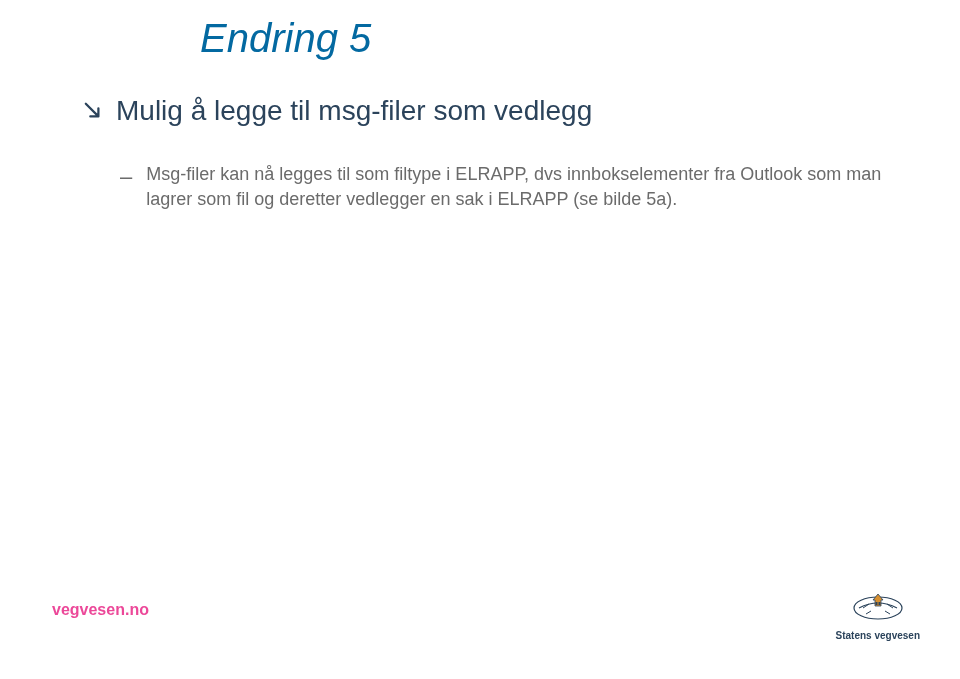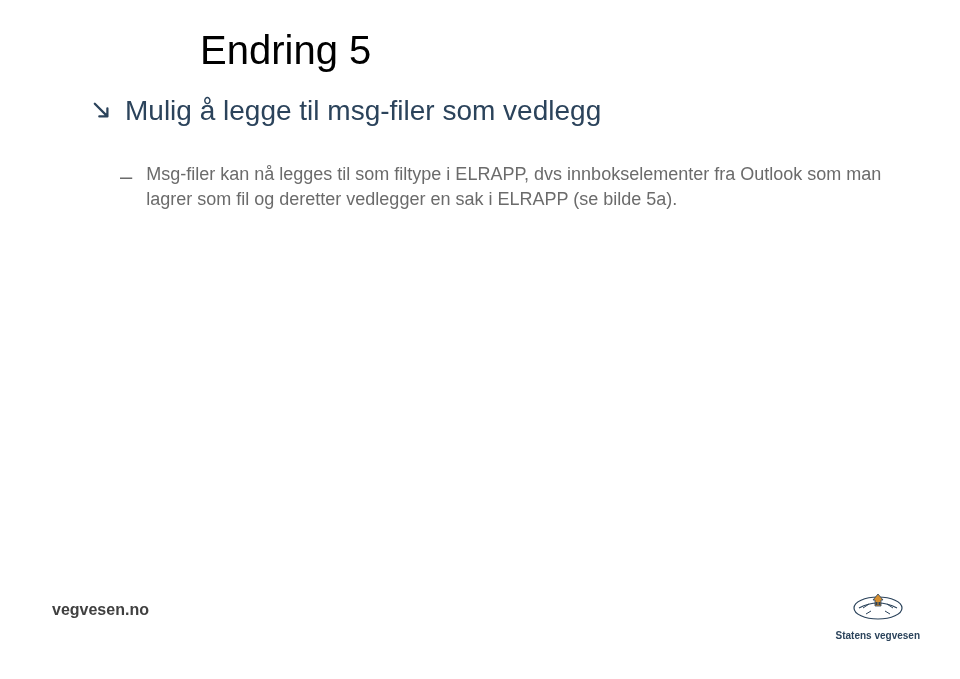--- a/index.html
+++ b/index.html
@@ -10,31 +10,32 @@
     body {
       width: 960px;
       height: 679px;
       background: #ffffff;
       font-family: Verdana, Geneva, sans-serif;
       position: relative;
       overflow: hidden;
     }
     .slide-title {
       position: absolute;
-      top: 28px;
+      top: 16px;
       left: 200px;
       font-size: 40px;
       font-weight: 400;
-      color: #000000;
+      color: #0369a1;
       font-family: Verdana, Geneva, sans-serif;
+      font-style: italic;
     }
     .main-bullet {
       position: absolute;
       top: 95px;
-      left: 93px;
+      left: 84px;
       display: flex;
       align-items: center;
       gap: 14px;
     }
     .arrow-bullet {
       width: 18px;
       height: 18px;
       flex-shrink: 0;
     }
     .main-bullet-text {
@@ -62,21 +63,21 @@
       color: #6b6b6b;
       line-height: 1.4;
       font-family: Verdana, Geneva, sans-serif;
     }
     .footer-left {
       position: absolute;
       bottom: 60px;
       left: 52px;
       font-size: 16px;
       font-weight: bold;
-      color: #404040;
+      color: #ec4899;
       font-family: Verdana, Geneva, sans-serif;
     }
     .footer-right {
       position: absolute;
       bottom: 38px;
       right: 40px;
       display: flex;
       flex-direction: column;
       align-items: center;
       gap: 8px;

